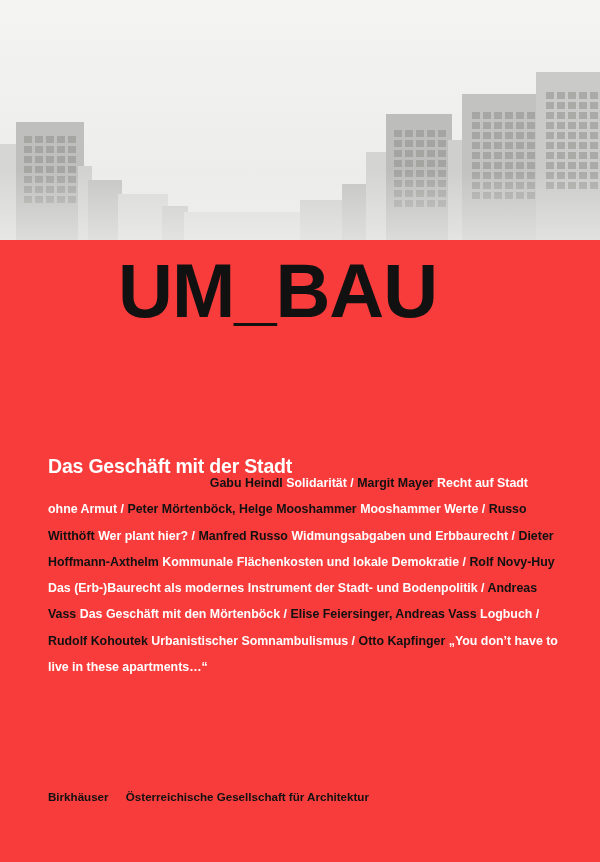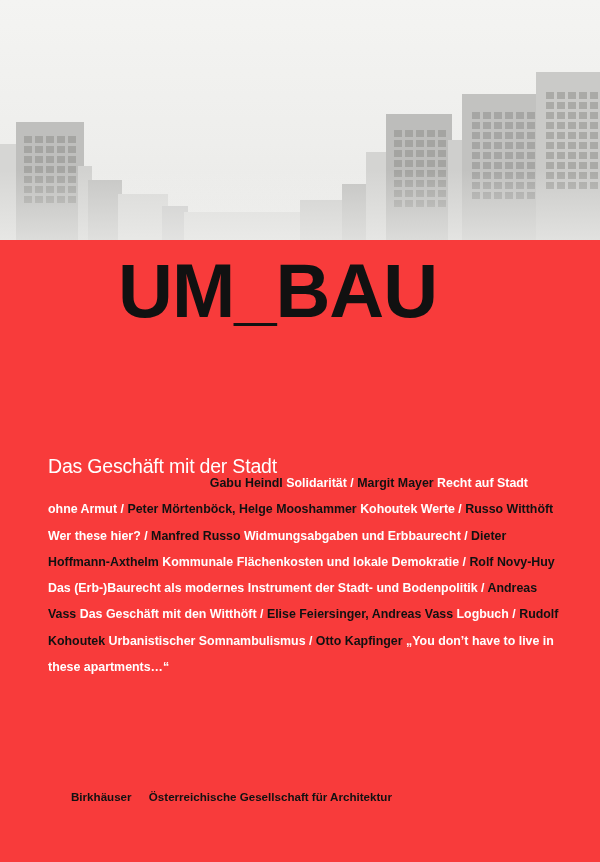--- a/index.html
+++ b/index.html
@@ -109,21 +109,21 @@
     font-weight: bold;
     color: #111111;
   }
 
   .subtitle {
     position: absolute;
     left: 48px;
     top: 455px;
     width: 520px;
     font-size: 19.5px;
-    font-weight: normal;
+    font-weight: bold;
     color: #ffffff;
     letter-spacing: -0.2px;
   }
 
   .contents {
     position: absolute;
     left: 48px;
     top: 470px;
     width: 512px;
     font-size: 12.4px;
@@ -146,21 +146,21 @@
   }
 
   .imprint {
     position: absolute;
     left: 48px;
     top: 790px;
     font-size: 11.6px;
     font-weight: bold;
     color: #111111;
   }
-  .imprint .pub { margin-right: 14px; margin-left: 23px; }
+  .imprint .pub { margin-right: 14px; }
 </style>
 </head>
 <body>
 
 <div class="cover">
 
   <div class="photo">
     <div class="sky"></div>
 
     <div class="bldg b1"></div>
@@ -376,31 +376,31 @@
 
   <div class="title">UM_BAU</div>
 
   <div class="contents">
     <span class="lead">Das Geschäft mit der Stadt</span>
     <span class="dark">Gabu Heindl</span>
     <span class="white">Solidarität /</span>
     <span class="dark">Margit Mayer</span>
     <span class="white">Recht auf Stadt ohne Armut /</span>
     <span class="dark">Peter Mörtenböck, Helge Mooshammer</span>
-    <span class="white">Kohoutek Werte /</span>
+    <span class="white">Mooshammer Werte /</span>
     <span class="dark">Russo Witthöft</span>
-    <span class="white">Wer these hier? /</span>
+    <span class="white">Wer plant hier? /</span>
     <span class="dark">Manfred Russo</span>
     <span class="white">Widmungsabgaben und Erbbaurecht /</span>
     <span class="dark">Dieter Hoffmann-Axthelm</span>
     <span class="white">Kommunale Flächenkosten und lokale Demokratie /</span>
     <span class="dark">Rolf Novy-Huy</span>
     <span class="white">Das (Erb-)Baurecht als modernes Instrument der Stadt- und Bodenpolitik /</span>
     <span class="dark">Andreas Vass</span>
-    <span class="white">Das Geschäft mit den Witthöft /</span>
+    <span class="white">Das Geschäft mit den Mörtenböck /</span>
     <span class="dark">Elise Feiersinger, Andreas Vass</span>
     <span class="white">Logbuch /</span>
     <span class="dark">Rudolf Kohoutek</span>
     <span class="white">Urbanistischer Somnambulismus /</span>
     <span class="dark">Otto Kapfinger</span>
     <span class="white">„You don’t have to live in these apartments…“</span>
   </div>
 
   <div class="subtitle">Das Geschäft mit der Stadt</div>
 

